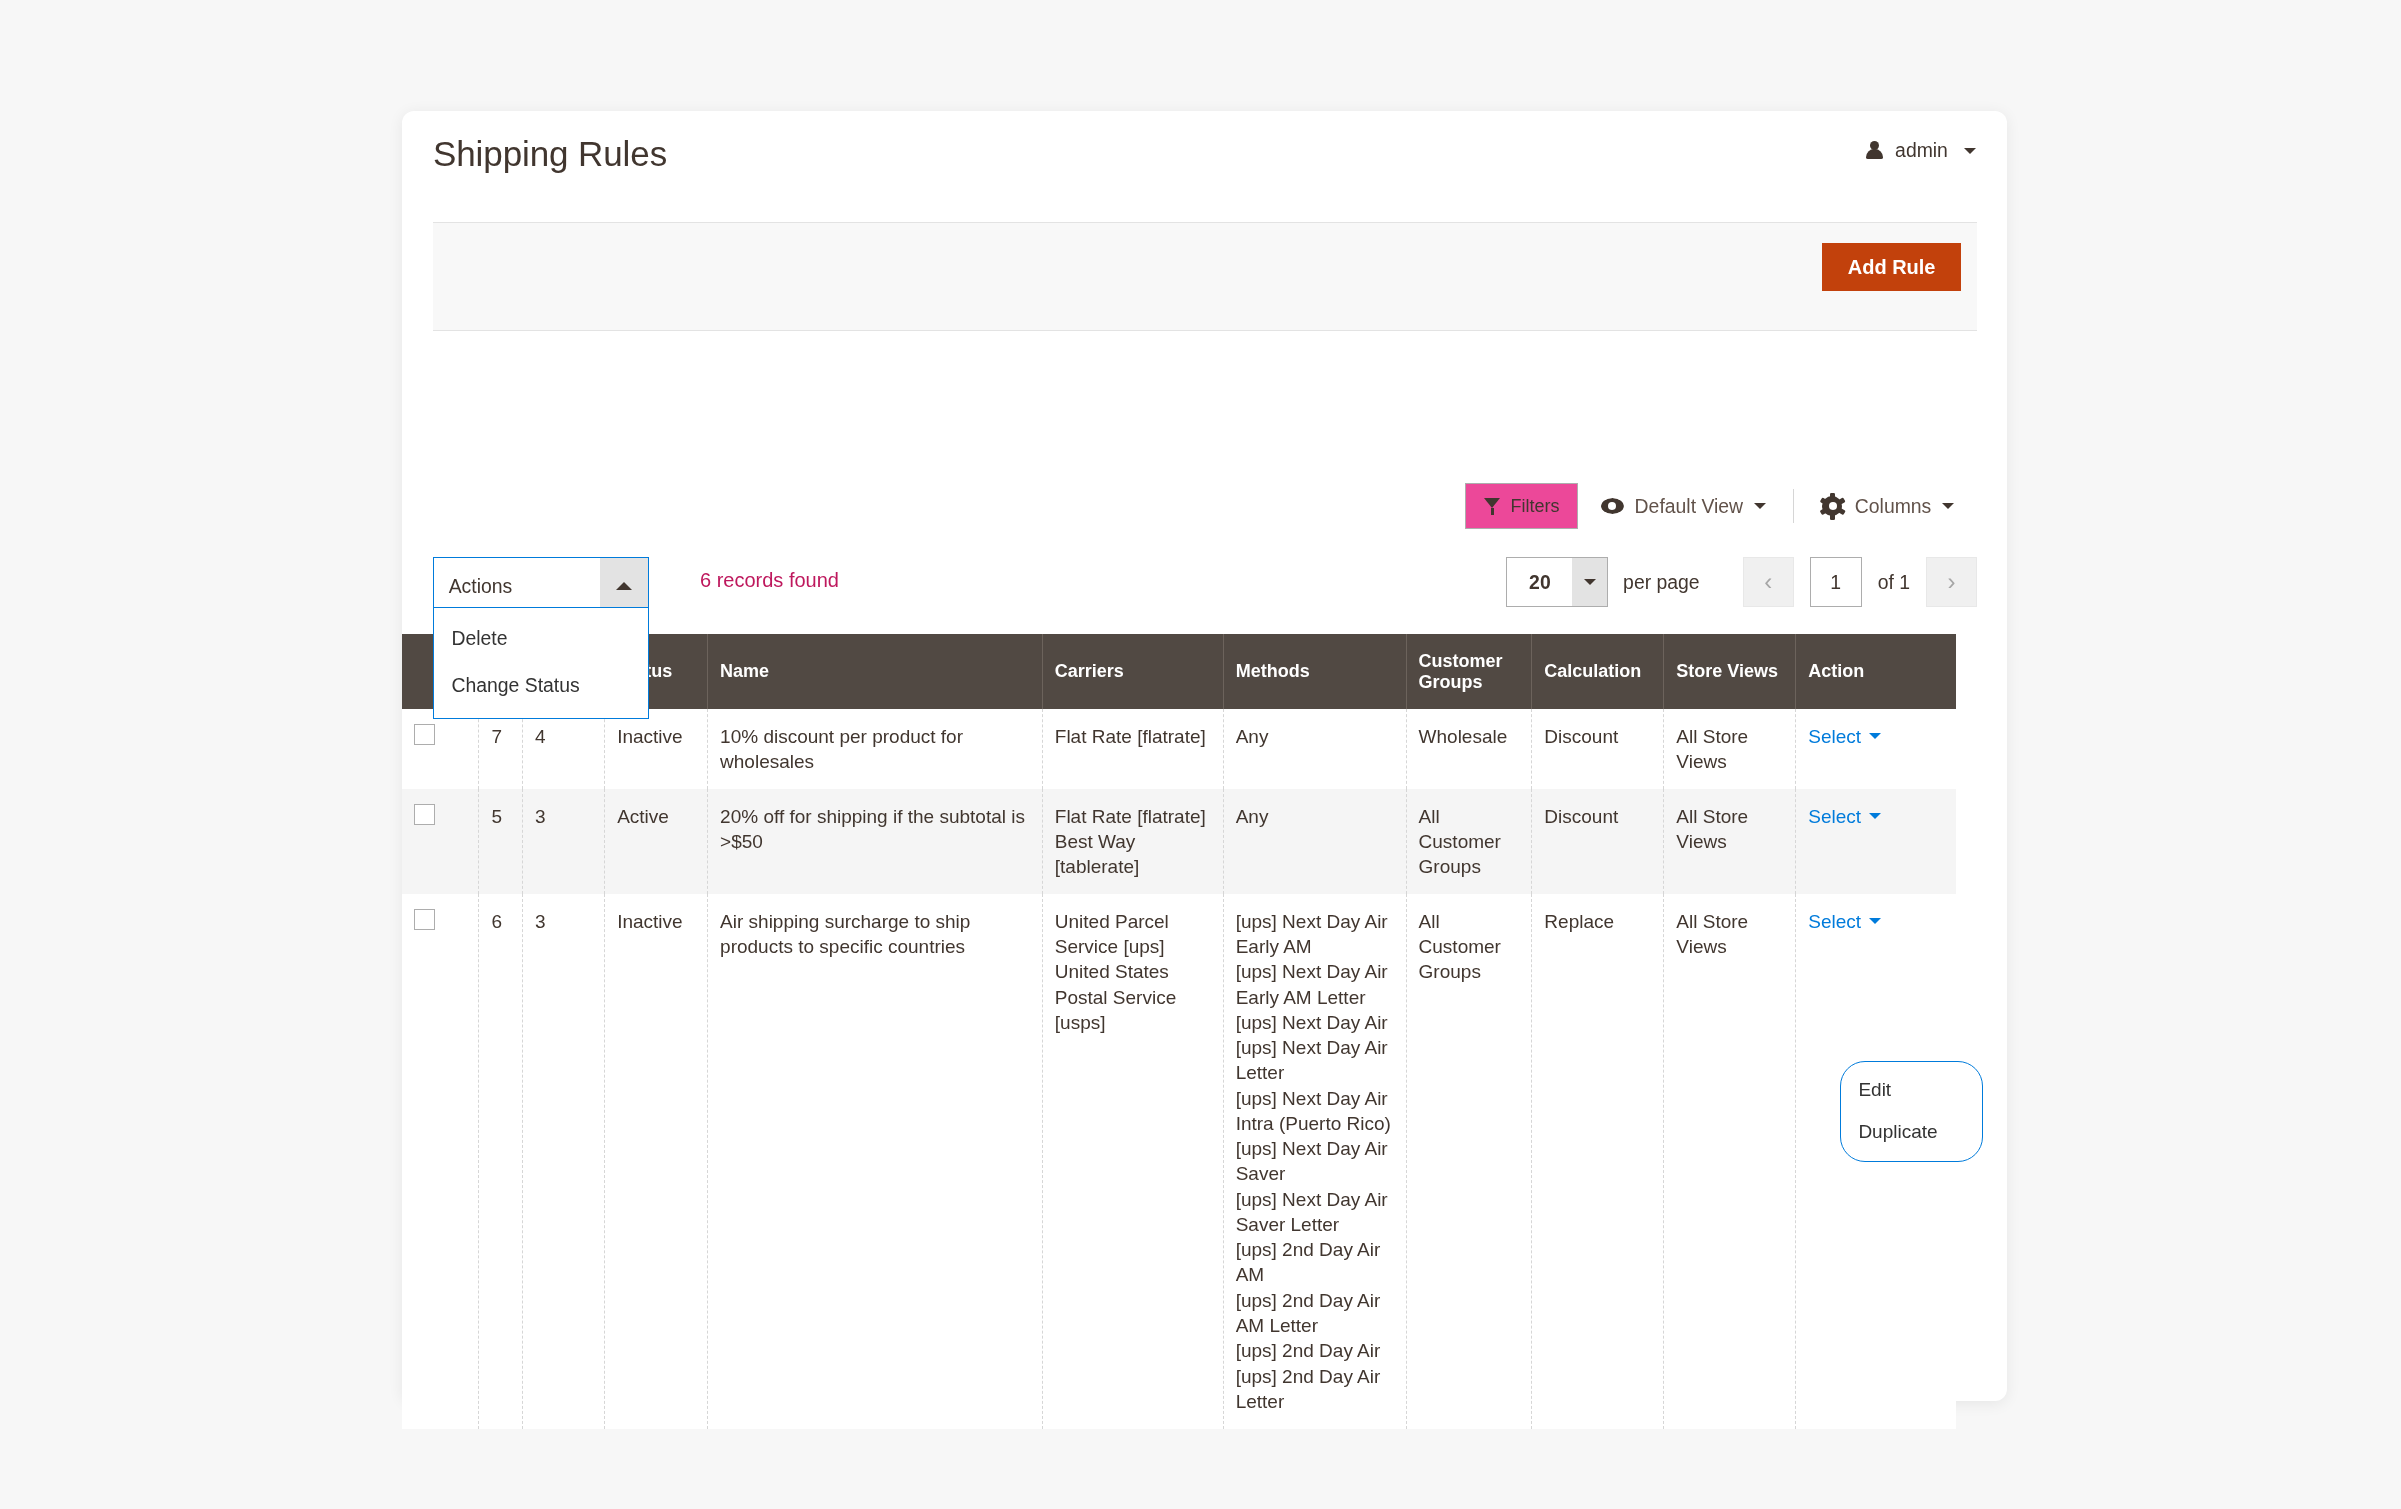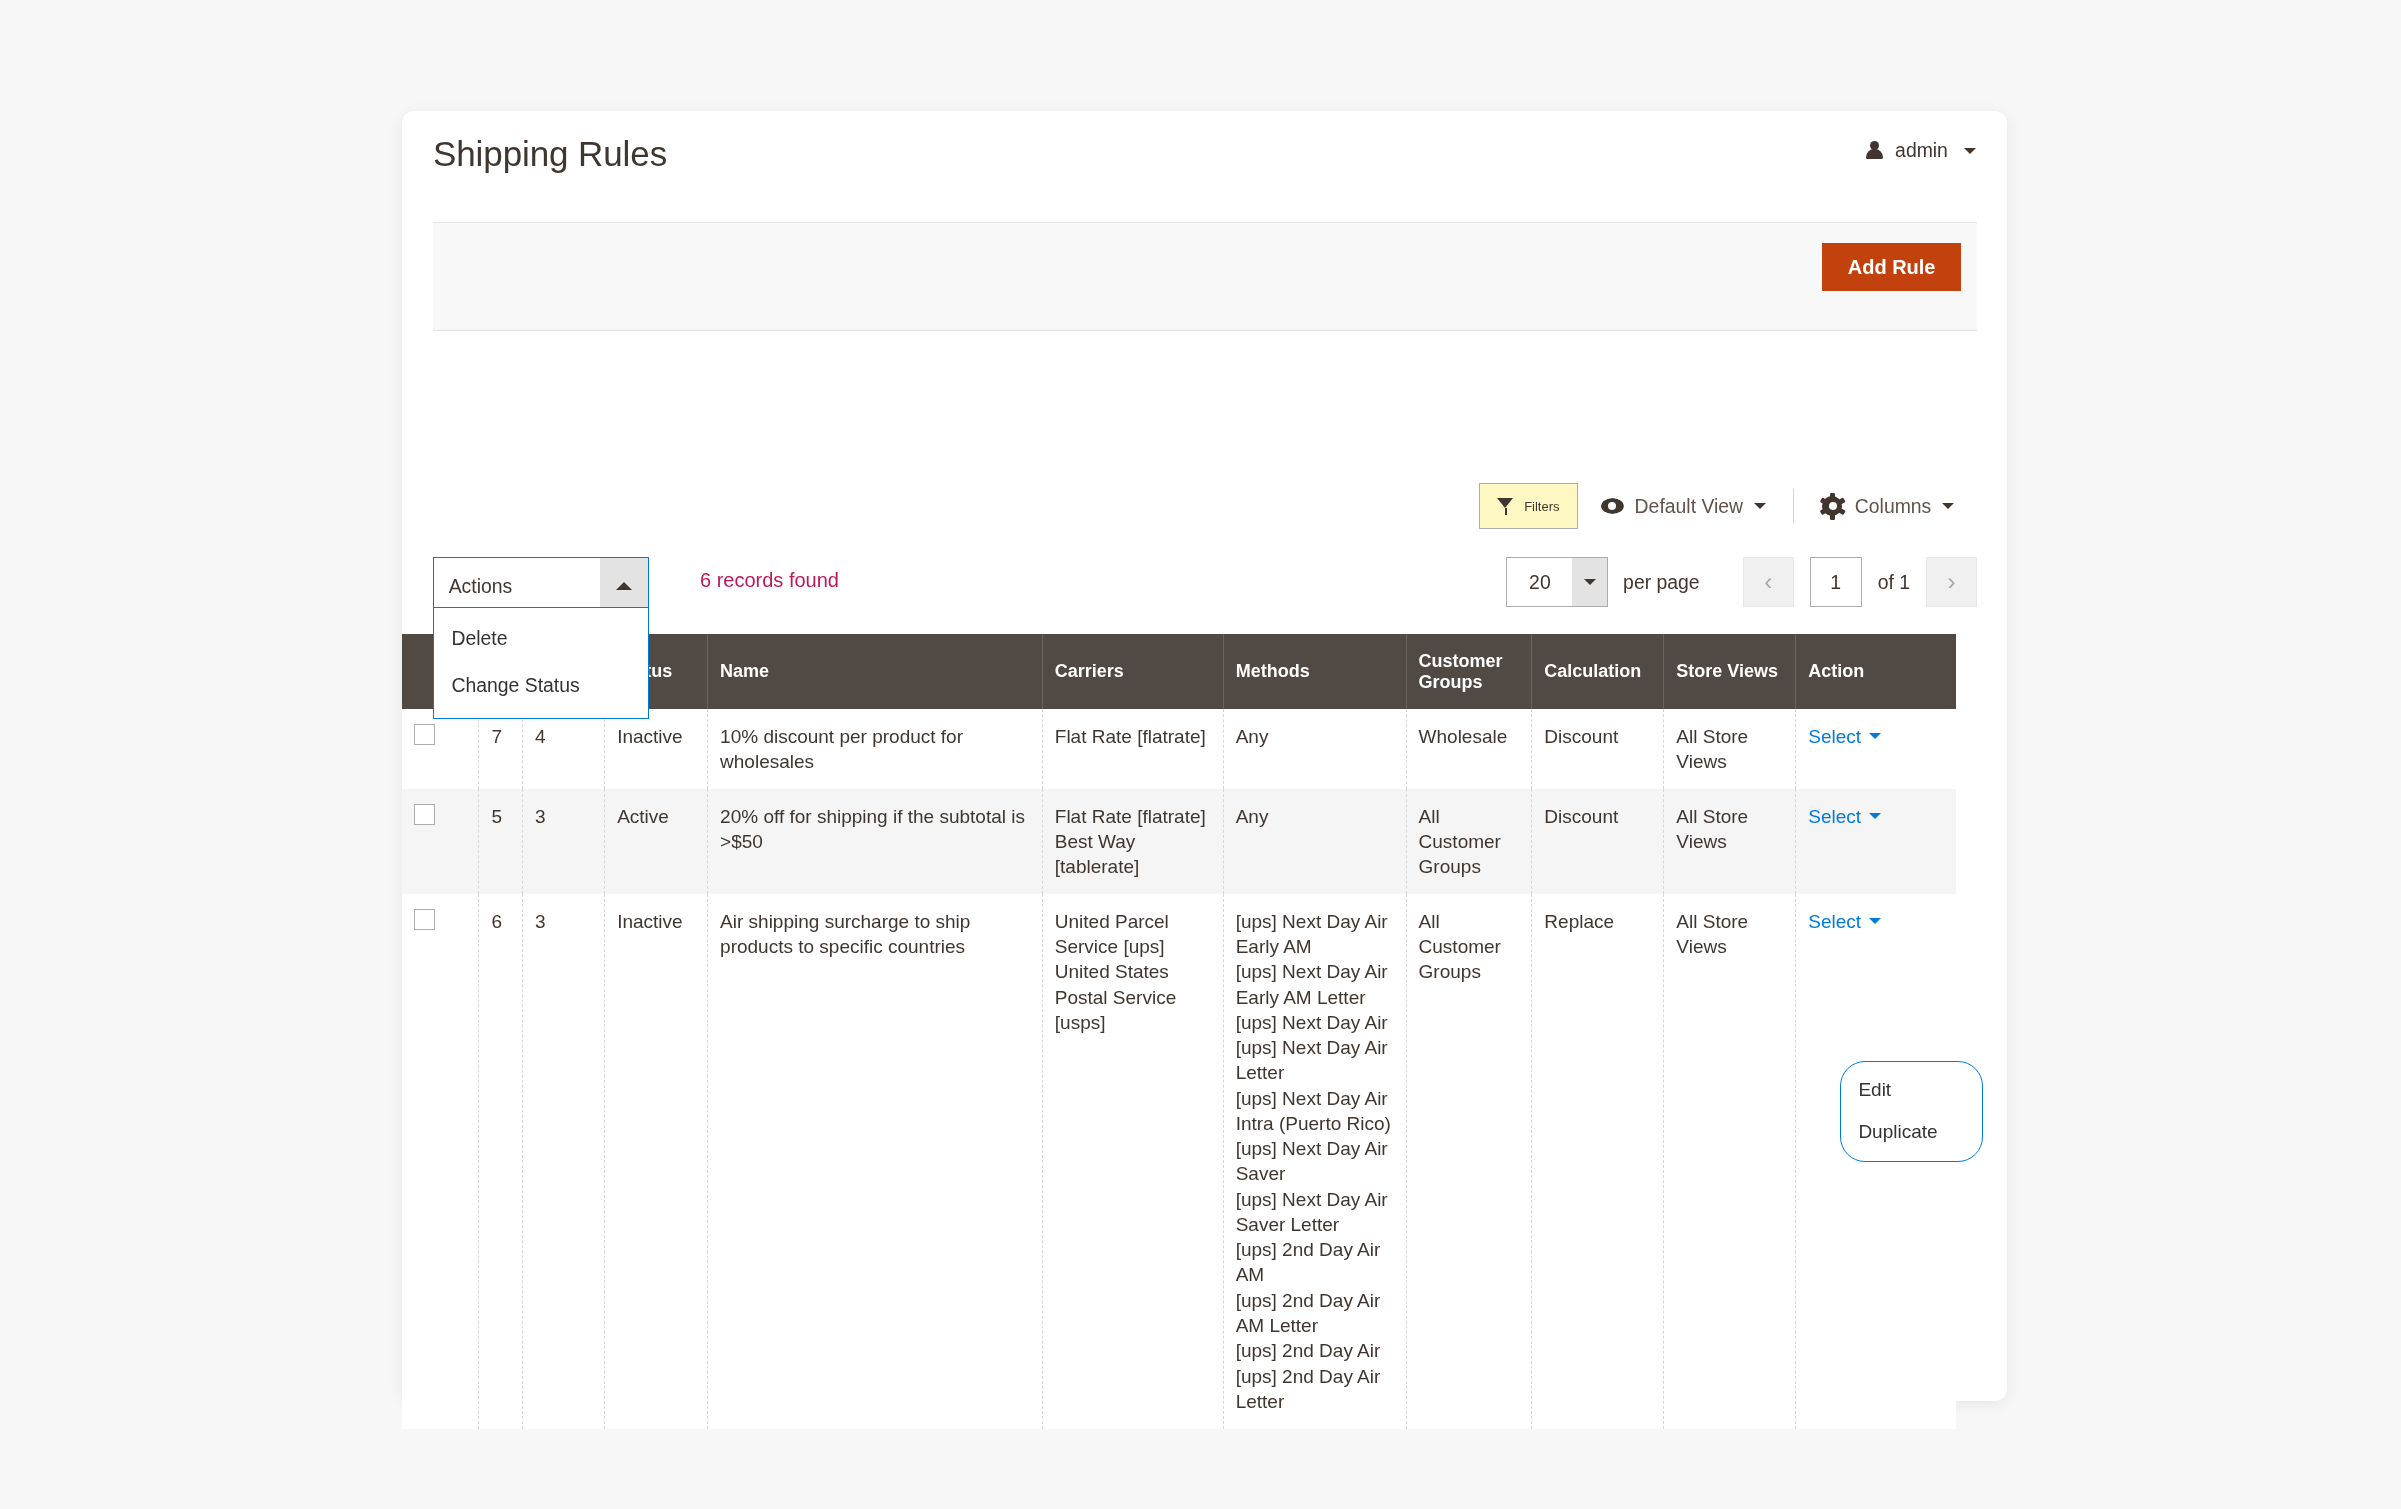--- a/index.html
+++ b/index.html
@@ -91,26 +91,26 @@
 
   
   .grid-toolbar {
     position: absolute;
     left: 31px; top: 365px;
     width: 1544px; height: 60px;
     display: flex; align-items: center; justify-content: flex-end;
     gap: 0;
   }
   .filters-btn {
-    background: #fef9c3;
+    background: #ec4899;
     border: 0.7px solid #adadad;
     height: 46px;
     padding: 0 17.4px;
     display: flex; align-items: center; gap: 9.4px;
-    font-size: 13px; color: #41362f;
+    font-size: 18px; color: #41362f;
     cursor: pointer;
     justify-content: flex-end;
   }
   .funnel {
     width: 17.4px; height: 19px; position: relative; display: inline-block;
   }
   .funnel::before {
     content: ""; position: absolute; top: 1.3px; left: 0;
     width: 0; height: 0;
     border-left: 8.7px solid transparent;
@@ -228,21 +228,21 @@
     position: absolute; right: 0; top: 0;
     display: flex; align-items: center; gap: 0;
   }
   .per-page-select {
     width: 102px; height: 50px;
     border: 1.3px solid #adadad; background: #ffffff;
     display: flex; align-items: stretch; cursor: pointer;
   }
   .per-page-val {
     flex: 1; display:flex; align-items:center; justify-content:center;
-    font-size: 19.4px; color: #41362f;
+    font-size: 19.4px; color: #41362f; font-weight: bold;
   }
   .per-page-arrow {
     width: 35px; background: #e3e3e3;
     display:flex; align-items:center; justify-content:center;
   }
   .per-page-label {
     font-size: 19.4px; color: #41362f; margin-left: 14.7px; margin-right: 43px;
   }
   .pg-btn {
     width: 51px; height: 50px;

